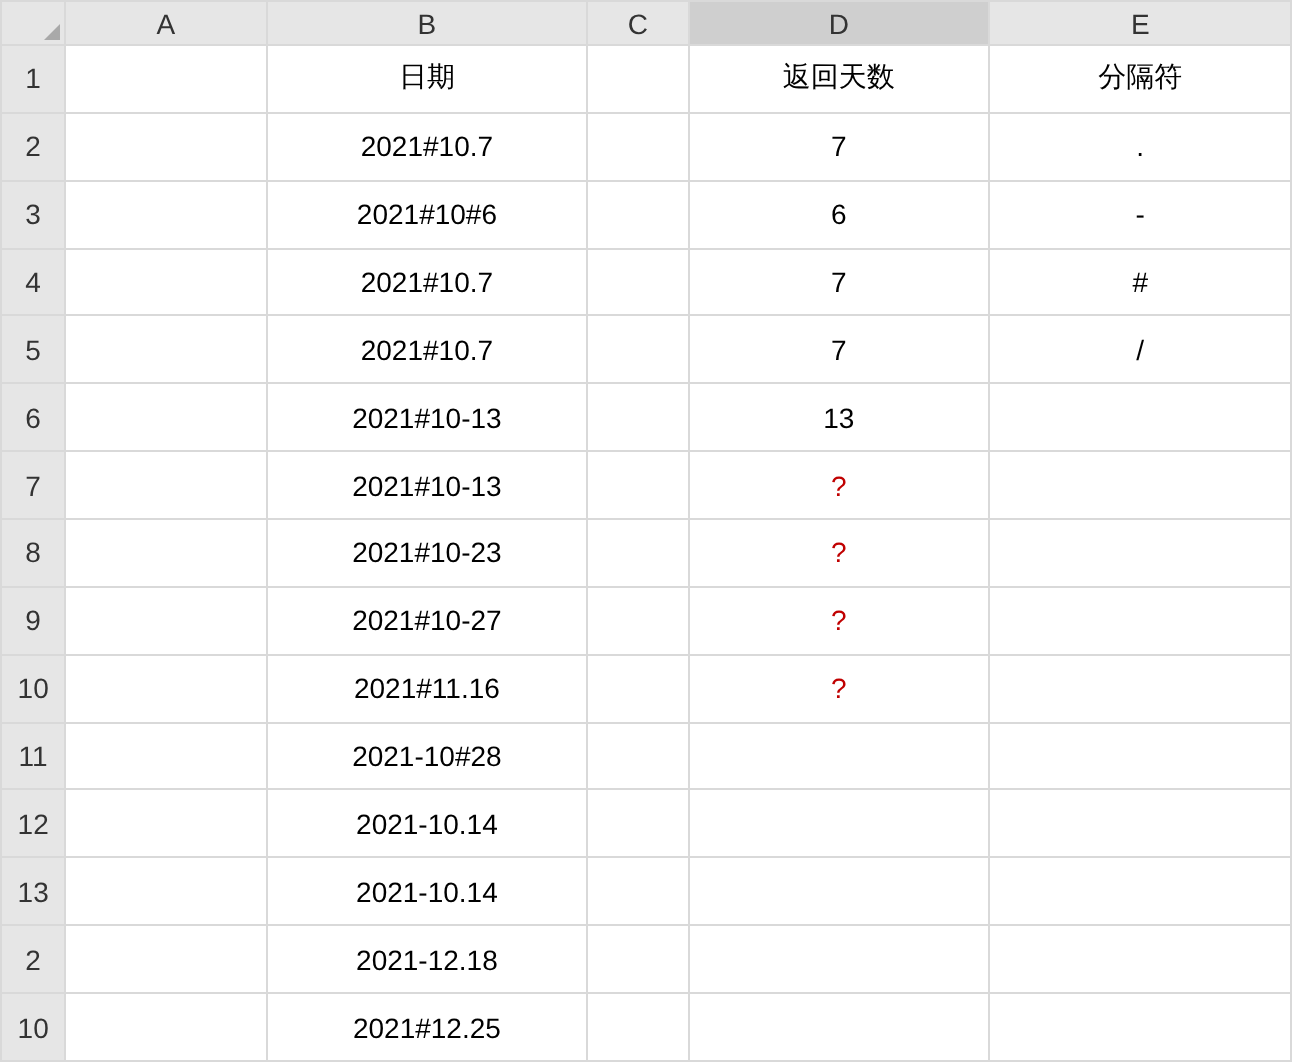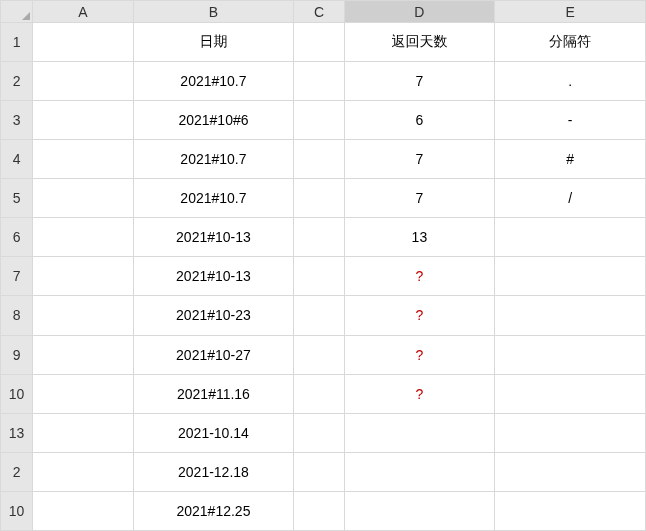--- a/index.html
+++ b/index.html
@@ -163,20 +163,36 @@
       </tr>
       <tr class="data-row">
         <th class="rowhdr">10</th>
         <td></td>
         <td>2021#11.16</td>
         <td></td>
         <td class="red">?</td>
         <td></td>
       </tr>
       <tr class="data-row">
+        <th class="rowhdr">11</th>
+        <td></td>
+        <td>2021-10#28</td>
+        <td></td>
+        <td></td>
+        <td></td>
+      </tr>
+      <tr class="data-row">
+        <th class="rowhdr">12</th>
+        <td></td>
+        <td>2021-10.14</td>
+        <td></td>
+        <td></td>
+        <td></td>
+      </tr>
+      <tr class="data-row">
         <th class="rowhdr">13</th>
         <td></td>
         <td>2021-10.14</td>
         <td></td>
         <td></td>
         <td></td>
       </tr>
       <tr class="data-row">
         <th class="rowhdr">2</th>
         <td></td>

